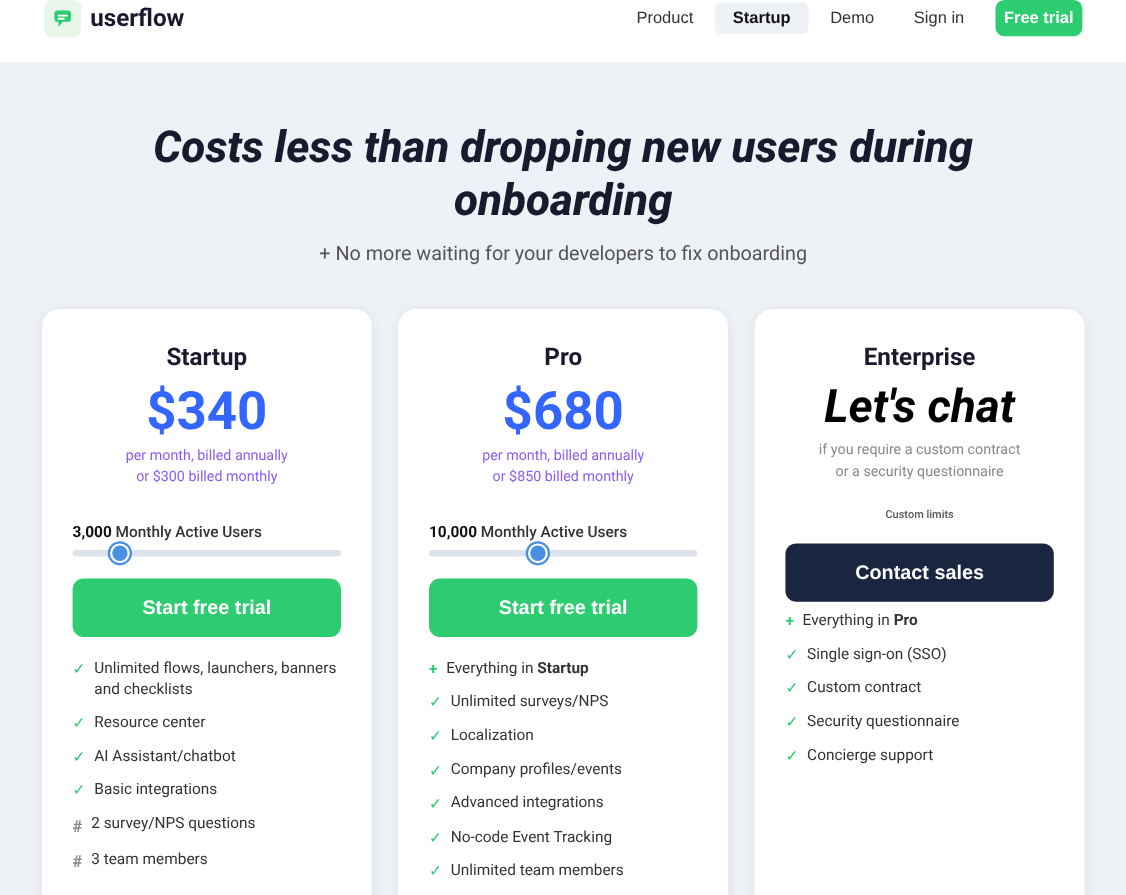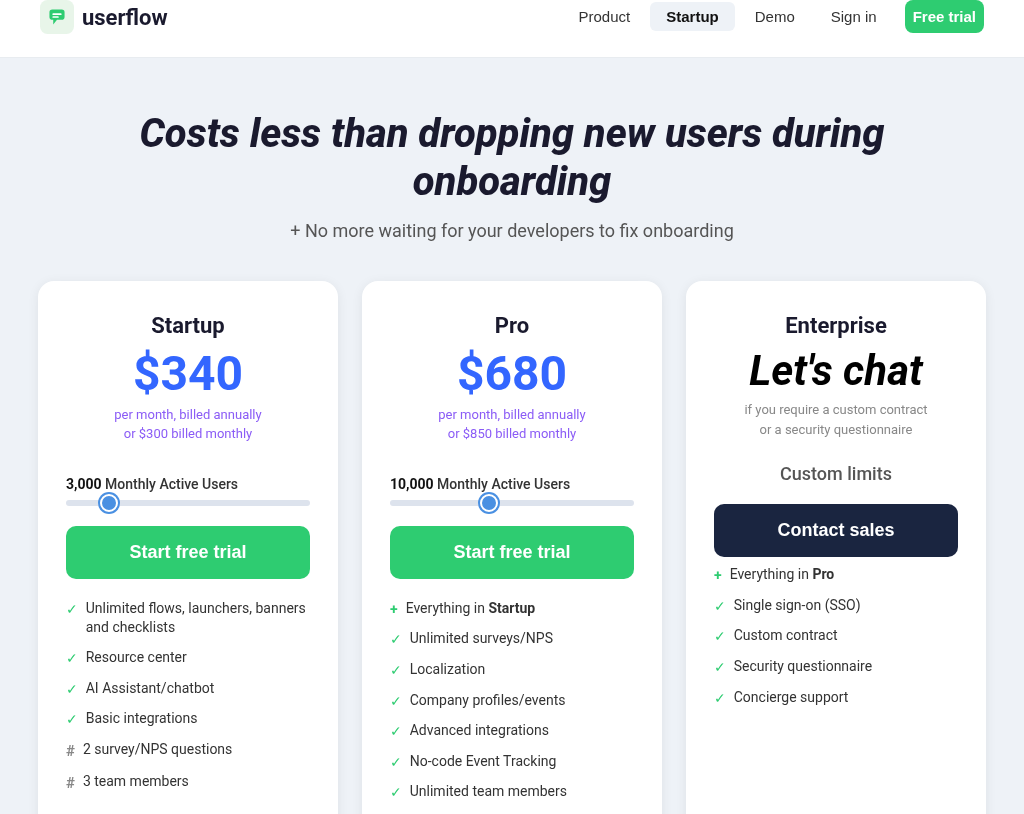--- a/index.html
+++ b/index.html
@@ -193,21 +193,21 @@
     }
     .enterprise-sub {
       font-size: 13px;
       color: #888;
       text-align: center;
       margin-top: 6px;
       margin-bottom: 24px;
       line-height: 1.5;
     }
     .enterprise-custom {
-      font-size: 18px;
+      font-size: 10px;
       color: #555;
       text-align: center;
       margin-bottom: 20px;
       font-weight: 500;
     }
 
     input[type=range] {
       width: 100%;
       height: 6px;
       -webkit-appearance: none;

